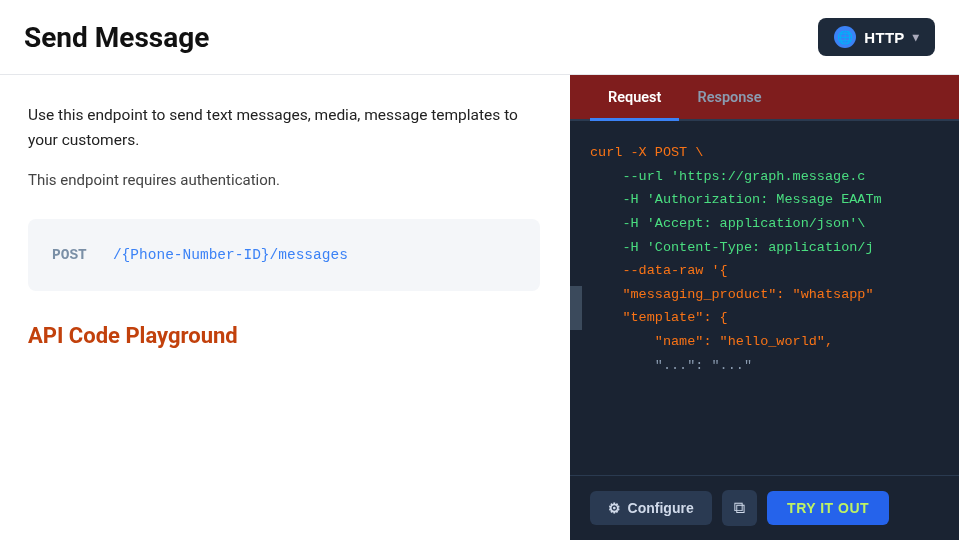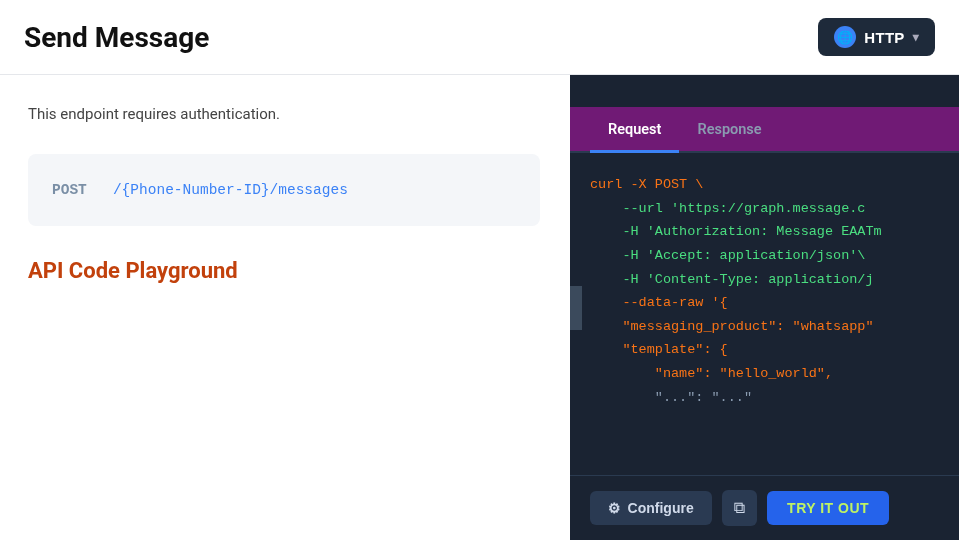--- a/index.html
+++ b/index.html
@@ -144,22 +144,21 @@
       color: #aab;
       font-size: 14px;
       z-index: 10;
     }
 
     
     .tabs {
       display: flex;
       border-bottom: 2px solid #2a3a50;
       padding: 0 20px;
-      background: #701a75;
-      margin-top: 32px;
+      background: #7f1d1d;
     }
 
     .tab {
       padding: 14px 18px 12px;
       font-size: 14.5px;
       font-weight: 600;
       cursor: pointer;
       color: #8a9bb0;
       border-bottom: 3px solid transparent;
       margin-bottom: -2px;
@@ -244,20 +243,21 @@
   <button class="http-dropdown">
     <span class="globe-icon">🌐</span>
     <span>HTTP</span>
     <span class="chevron-down">▾</span>
   </button>
 </div>
 
 <div class="main">
 
   <div class="left-panel">
+    <p class="description">Use this endpoint to send text messages, media, message templates to your customers.</p>
     <p class="auth-note">This endpoint requires authentication.</p>
     <div class="code-block">
       <span class="code-method">POST</span>
       <span>&nbsp;</span>
       <span class="code-path">/{Phone-Number-ID}/messages</span>
     </div>
     <h2 class="section-title">API Code Playground</h2>
   </div>
 
   <div class="right-panel">

